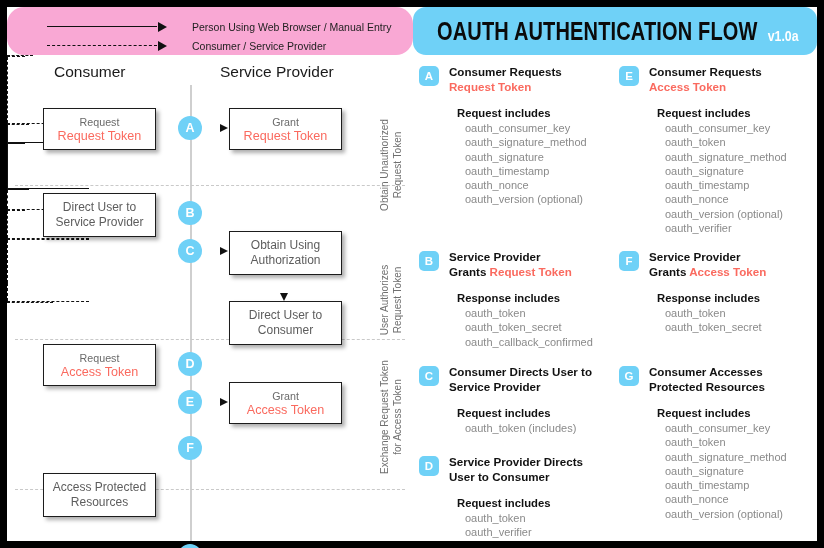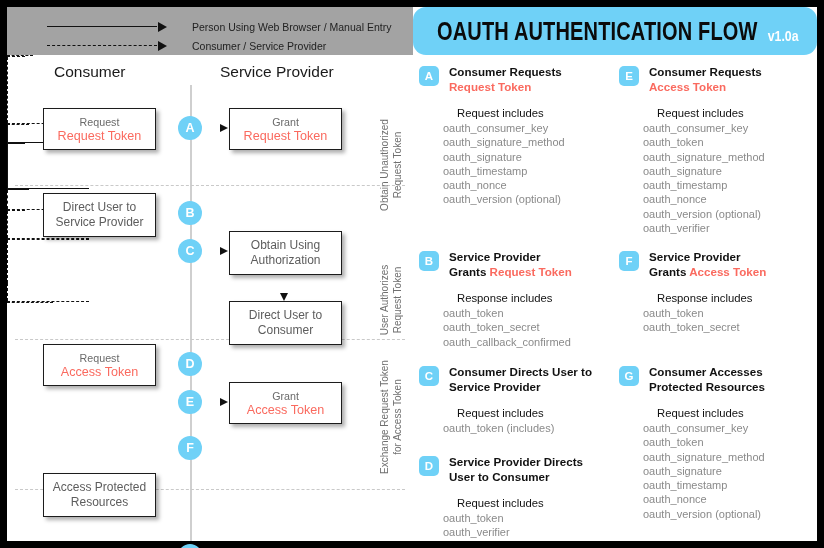--- a/index.html
+++ b/index.html
@@ -3,21 +3,21 @@
 <meta charset="utf-8">
 <style>
   html,body{margin:0;padding:0;background:#fff;}
   body{width:824px;height:548px;overflow:hidden;
        font-family:"Liberation Sans","DejaVu Sans",sans-serif;}
   #root{position:relative;width:824px;height:548px;background:#fff;
         border:7px solid #000;box-sizing:border-box;}
   .stage{position:absolute;inset:0;}
 
   
-  .legend{position:absolute;left:0;top:0;width:406px;height:48px;background:#a3a3a3;}
+  .legend{position:absolute;left:0;top:0;width:406px;height:48px;background:#f9a8d4;border-radius:17px;}
   .legend-row{position:absolute;left:0;display:flex;align-items:center;height:14px;}
   .legend-row.r1{top:13px;}
   .legend-row.r2{top:32px;}
   .lg-line{position:relative;width:135px;height:10px;margin-left:40px;}
   .lg-line .bar{position:absolute;left:0;top:4px;width:110px;height:0;
                 border-top:1.6px solid #111;}
   .lg-line.dash .bar{border-top:1.8px dashed #111;}
   .lg-line .head{position:absolute;left:111px;top:0;width:0;height:0;
        border-top:5px solid transparent;border-bottom:5px solid transparent;
        border-left:9px solid #111;}
@@ -70,23 +70,23 @@
 
   
   .panel{position:absolute;left:406px;top:48px;right:0;bottom:0;background:#fff;}
   .sec{position:absolute;}
   .sec .sq{position:absolute;left:0;top:1px;width:20px;height:20px;border-radius:5px;
       background:#6fd1f7;color:#fff;font-size:11.5px;font-weight:bold;
       display:flex;align-items:center;justify-content:center;}
   .sec .head{margin-left:30px;font-size:11.6px;font-weight:bold;color:#111;
       line-height:14.5px;}
   .sec .head .red{color:#fa6a5f;}
-  .sec .sub{margin-left:30px;margin-top:12px;font-size:11.3px;font-weight:normal;
+  .sec .sub{margin-left:30px;margin-top:12px;font-size:11.3px;font-weight:bold;
       color:#111;line-height:15px;padding-left:8px;}
-  .sec .params{margin-left:24px;font-size:11px;color:#8a8a8a;line-height:14.3px;}
+  .sec .params{margin-left:46px;font-size:11px;color:#8a8a8a;line-height:14.3px;}
 </style>
 </head>
 <body>
 
 <div id="root">
  <div class="stage">
 
   <div class="legend">
     <div class="legend-row r1">
       <div class="lg-line">

